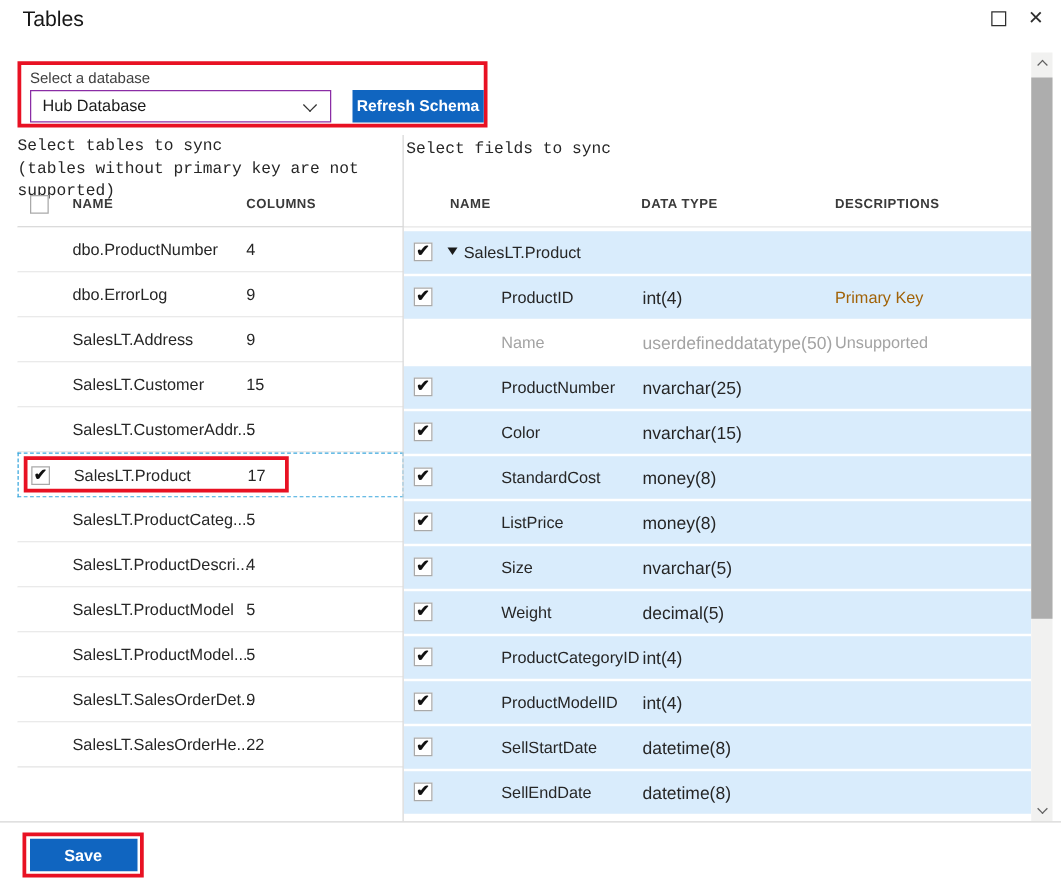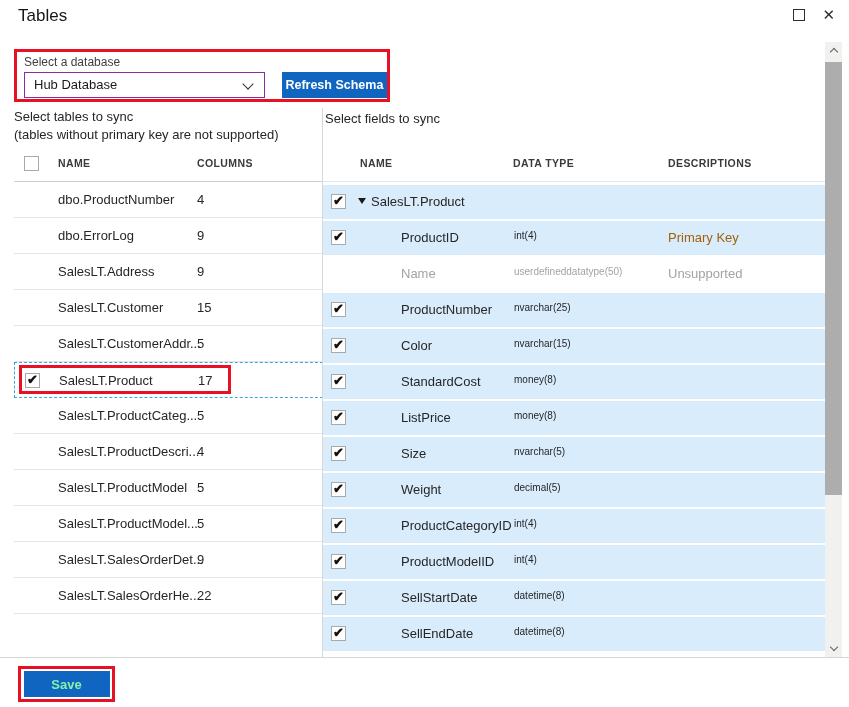--- a/index.html
+++ b/index.html
@@ -26,21 +26,21 @@
                background:#fff; cursor:pointer; }
   .db-select-value { position:absolute; left:9px; top:4px; font-size:13px; color:#1a1a1a; }
   .chev { width:8px; height:8px; border-right:1.5px solid #333; border-bottom:1.5px solid #333;
           transform:rotate(45deg); }
   .db-select .chev { position:absolute; right:12px; top:7px; }
   .refresh-btn { margin-left:17px; width:126px; height:26px; background:var(--blue); color:#fff;
                  border:none; font-size:12.5px; font-weight:700; cursor:pointer;
                  font-family:"Liberation Sans", sans-serif; }
 
   
-  .panel-title { font-size:13px; color:#262626; line-height:18px; }
+  .panel-title { font-size:13px; color:#262626; line-height:18px;font-family:Liberation Mono, monospace; }
 
   .tables-panel { position:absolute; left:14px; top:108px; width:309px; height:549px; }
   .t-header { position:absolute; left:0; top:38px; right:0; height:36px; border-bottom:1px solid #cfcfcf; }
   .col-head { position:absolute; top:11px; font-size:10.5px; font-weight:700; color:#3a3a3a; letter-spacing:.4px; }
   .t-header .h-name { left:44px; }
   .t-header .h-cols { left:183px; }
   .cbx { position:absolute; width:15px; height:15px; border:1px solid #a9a9a9; background:#fff; }
   .t-header .cbx { left:10px; top:10px; }
   .t-body { position:absolute; left:0; top:74px; right:0; }
   .t-row { position:relative; height:36px; border-bottom:1px solid #e4e4e4; cursor:pointer; background:#fff; }
@@ -65,39 +65,39 @@
   .f-header .h-desc { left:345px; }
   .f-body { position:absolute; left:0; top:77px; right:0; }
   .f-row { position:relative; height:34px; margin-bottom:2px; background:#fff; cursor:pointer; }
   .f-row.checked { background:var(--rowblue); }
   .f-row .cbx { left:8px; top:9px; }
   .caret-icon { display:none; }
   .f-row.group .caret-icon { display:block; position:absolute; left:35px; top:13px; width:0; height:0;
       border-left:4.5px solid transparent; border-right:4.5px solid transparent; border-top:6px solid #1a1a1a; }
   .f-name { position:absolute; left:78px; top:9px; font-size:13px; color:#262626; }
   .f-row.group .f-name { left:48px; }
-  .f-type { position:absolute; left:191px; top:9px; font-size:10px; color:#262626; }
+  .f-type { position:absolute; left:191px; top:9px; font-size:14px; color:#262626; }
   .f-desc { position:absolute; left:345px; top:9px; font-size:13px; color:#a16207; }
   .f-row.unsupported .f-name, .f-row.unsupported .f-type, .f-row.unsupported .f-desc { color:#a3a3a3; }
 
   
   .scrollbar { position:absolute; left:825px; top:42px; width:17px; height:615px; background:#f1f1f0; }
   .scroll-btn { position:absolute; left:0; width:17px; height:17px; display:flex; align-items:center;
                 justify-content:center; cursor:pointer; }
   .scroll-up { top:0; } .scroll-down { bottom:0; }
   .scroll-btn .chev { width:6px; height:6px; border-color:#5f5f5f; border-width:1.5px; }
   .scroll-up .chev { transform:rotate(-135deg); margin-top:3px; }
   .scroll-down .chev { transform:rotate(45deg); margin-bottom:3px; }
   .scroll-thumb { position:absolute; left:0; top:20px; width:17px; height:433px; background:#adadad; cursor:grab; }
 
   
   .divider-h { position:absolute; left:0; top:657px; width:849px; height:1px; background:#d6d6d6; }
   .save-box { position:absolute; left:18px; top:666px; width:97px; height:36px; border:3px solid var(--red);
               display:flex; align-items:center; justify-content:center; }
-  .save-btn { width:86px; height:26px; background:var(--blue); color:#86efac; border:none; font-size:13px;
+  .save-btn { width:86px; height:26px; background:var(--blue); color:#ffffff; border:none; font-size:13px;
               font-weight:700; cursor:pointer; font-family:"Liberation Sans", sans-serif; }
 
   :root { --red:#e81123; --blue:#1065c0; --rowblue:#d9ecfc; --dash:#3aa7dd; --purple:#8a2da5; }
 </style>
 </head>
 <body>
 
 <div class="titlebar">
   <div class="win-title">Tables</div>
   <div class="win-controls">

